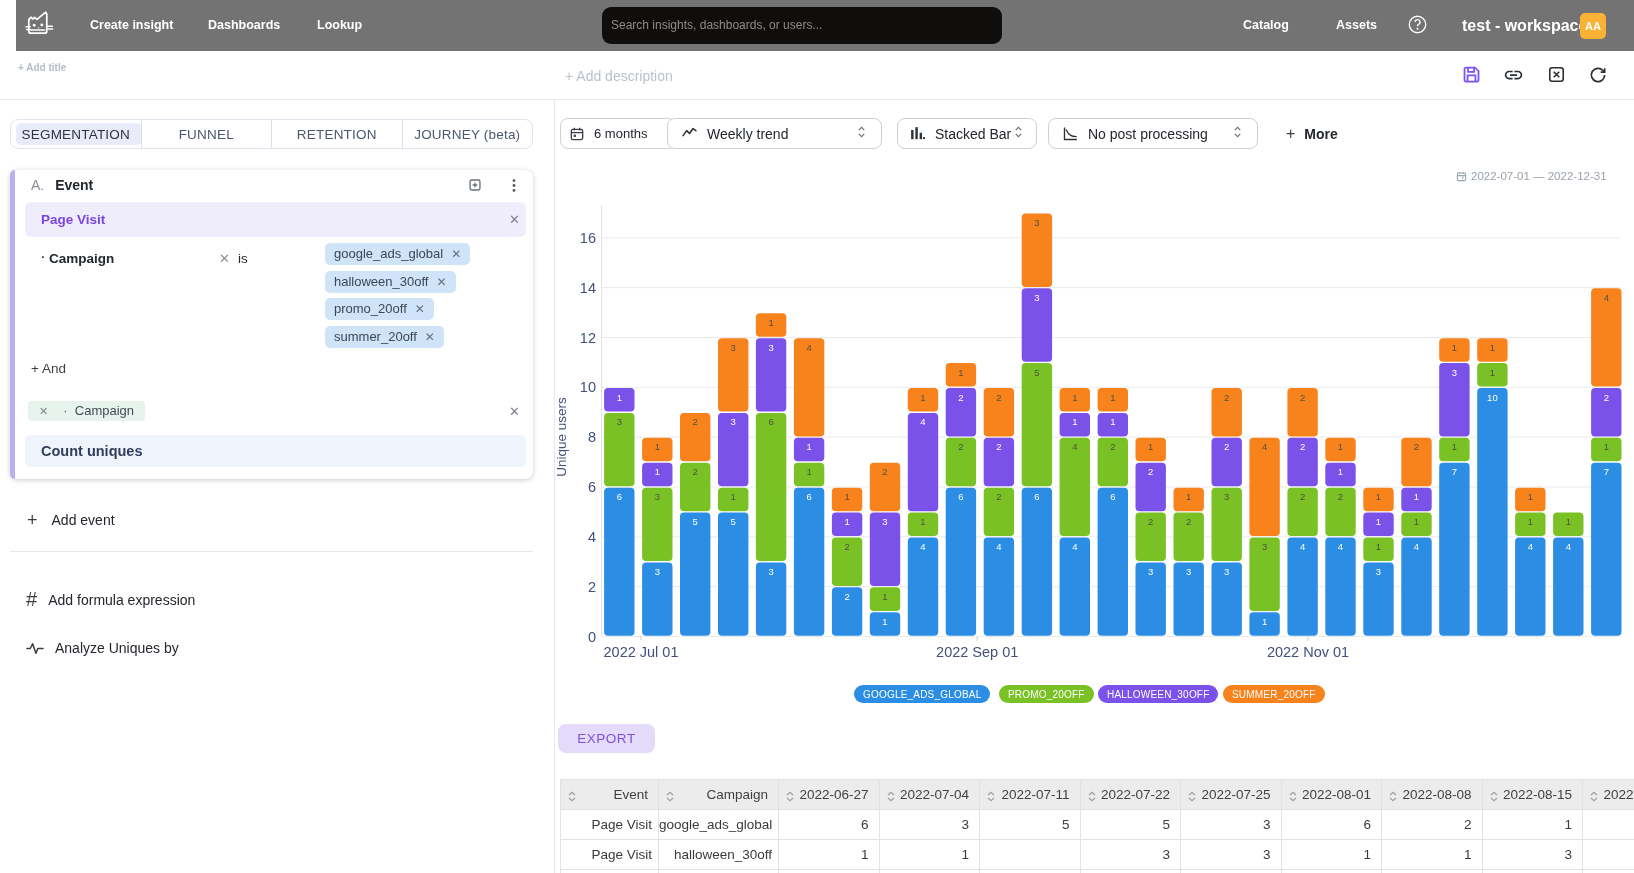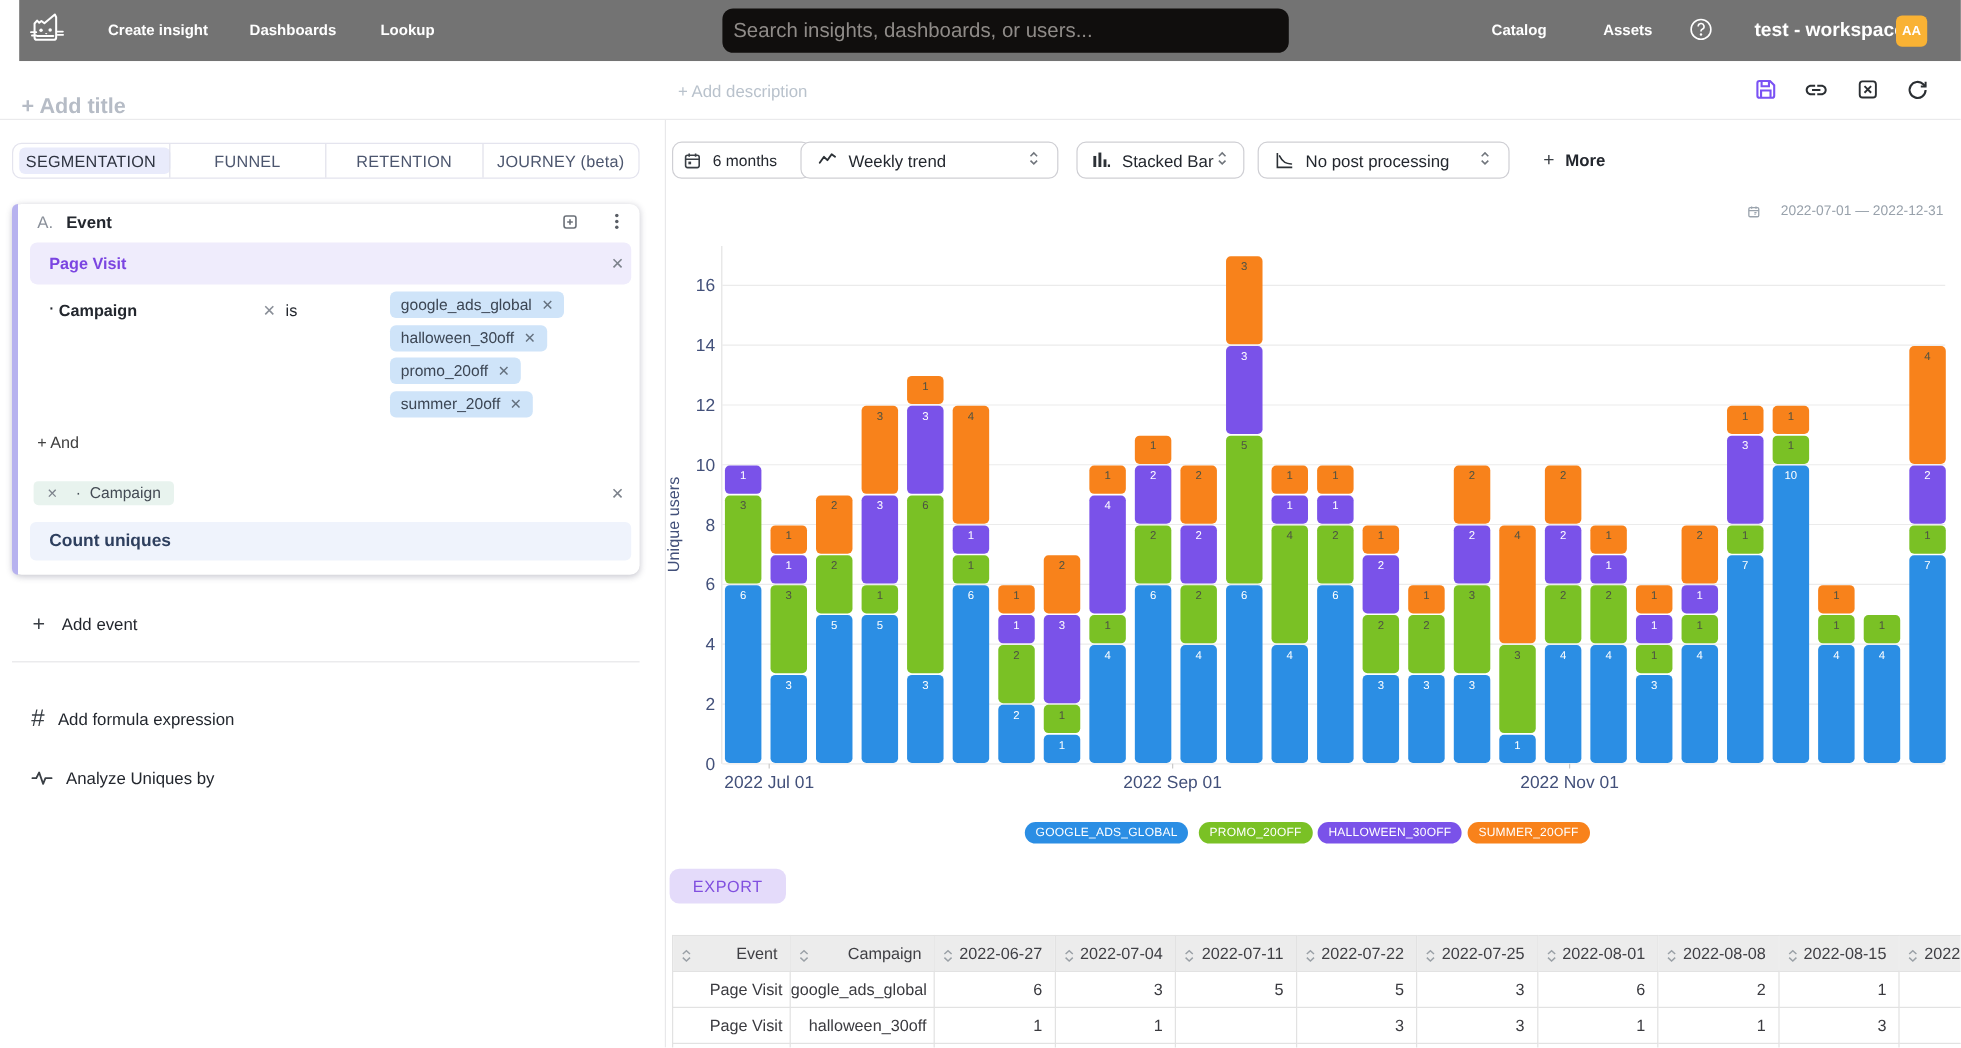--- a/index.html
+++ b/index.html
@@ -1,23 +1,23 @@
 <!DOCTYPE html>
 <html><head><meta charset="utf-8"><style>
 *{margin:0;padding:0;box-sizing:border-box}
 html,body{width:1634px;height:873px;overflow:hidden;background:#fff;font-family:"Liberation Sans",sans-serif;-webkit-font-smoothing:antialiased}
 .page{position:relative;width:1634px;height:873px}
 .abs{position:absolute}
 .nav{position:absolute;left:16px;top:0;width:100%;height:51px;background:#737373}
 .nav .logo{position:absolute;left:6px;top:8px}
 .navlink{position:absolute;top:0;height:51px;line-height:51px;color:#fff;font-size:12.5px;font-weight:bold}
-.search{position:absolute;left:586px;top:7px;width:472px;height:37px;background:#100e0d;border-radius:9px;color:#8f8b88;font-size:17px;line-height:37px;padding-left:9px}
+.search{position:absolute;left:586px;top:7px;width:400px;height:37px;background:#100e0d;border-radius:9px;color:#8f8b88;font-size:12px;line-height:37px;padding-left:9px}
 .avatar{position:absolute;left:1564px;top:13px;width:26px;height:26px;border-radius:5px;background:#f9b234;color:#fff;font-weight:bold;font-size:11px;display:flex;align-items:center;justify-content:center}
 .titlebar{position:absolute;left:0;top:51px;width:100%;height:49px;border-bottom:1px solid #eaeaec;background:#fff}
-.addtitle{position:absolute;left:18px;top:78px;font-size:18px;font-weight:bold;color:#b6bcc6}
+.addtitle{position:absolute;left:18px;top:62px;font-size:10px;font-weight:bold;color:#b6bcc6}
 .adddesc{position:absolute;left:565px;top:68px;font-size:14px;color:#b9c2cc}
 .tico{position:absolute;top:64px;width:21px;height:21px;display:flex;align-items:center;justify-content:center}
 .leftdiv{position:absolute;left:554px;top:100px;width:1px;height:773px;background:#e8e8ea}
 .tabs{position:absolute;left:10px;top:119px;width:523px;height:30px;border:1px solid #e4e4ee;border-radius:8px;background:#fff;display:flex}
 .tab{flex:1;position:relative;display:flex;align-items:center;justify-content:center;font-size:13.5px;color:#4c566e;letter-spacing:0.2px}
 .tab+.tab{border-left:1px solid #e0e0ea}
 .tab.active{color:#2e3340}
 .tab.active .pill{position:absolute;left:5px;right:-1px;top:3px;bottom:3px;background:#e9ebfb;border-radius:5px}
 .tab span{position:relative}
 .card{position:absolute;left:10px;top:170px;width:523px;height:309px;background:#fff;border-radius:8px;box-shadow:0 1px 5px rgba(60,60,90,.28);}
@@ -39,21 +39,21 @@
 .formula{position:absolute;left:26px;top:587px;font-size:14px;color:#23272e}
 .formula .hash{font-size:20px;color:#3a3f45;margin-right:8px;position:relative;top:1px}
 .analyze{position:absolute;left:26px;top:640px;font-size:14px;color:#23272e;display:flex;align-items:center}
 .usersel{position:absolute;left:211px;top:630px;width:322px;height:34px;border:1px solid #d8d8dc;border-radius:5px;background:#fff;font-size:14px;color:#23272e;display:flex;align-items:center;padding-left:13px}
 .usersel .car{position:absolute;right:11px;top:14px}
 .ctl{position:absolute;top:118px;height:31px;border:1px solid #cfcfd4;border-radius:8px;background:#fff;font-size:14px;color:#23272e;display:flex;align-items:center;padding:0 13px;white-space:nowrap}
 .ctl svg{margin-right:9px;flex:none}
 .ctl .ud{margin-left:auto;margin-right:-8px}
 .more{position:absolute;left:1286px;top:125px;font-size:14px;font-weight:bold;color:#23272e}
 .more .pl{font-weight:normal;font-size:16px;margin-right:9px;color:#3a3f45}
-.daterange{position:absolute;left:1456px;top:170px;font-size:11.5px;color:#98a1ab;display:flex;align-items:center;gap:17px;white-space:nowrap}
+.daterange{position:absolute;left:1456px;top:170px;font-size:11.5px;color:#98a1ab;display:flex;align-items:center;gap:4px;white-space:nowrap}
 .lg{position:absolute;height:18px;border-radius:9px;color:#fff;font-size:10px;letter-spacing:0.2px;display:flex;align-items:center;justify-content:center;top:685px;padding:0 9px}
 .export{position:absolute;left:558px;top:724px;width:97px;height:29px;background:#e4dbfa;color:#8150df;font-size:13.5px;letter-spacing:0.5px;border-radius:8px;display:flex;align-items:center;justify-content:center}
 .tablewrap{position:absolute;left:560px;top:779px;width:1074px;overflow:hidden}
 table{border-collapse:collapse;table-layout:fixed;width:1122px}
 th,td{border:1px solid #e2e2e2;height:30px;font-size:13.5px;text-align:right;padding:0 10px 0 0;color:#3a3a3f;font-weight:normal;overflow:hidden}
 th{background:#ececec;position:relative;color:#3f3f44}
 td.c1{padding-right:6px}
 .si{position:absolute;left:6px;top:10px}
 tbody td{background:#fff}
 </style></head><body>

